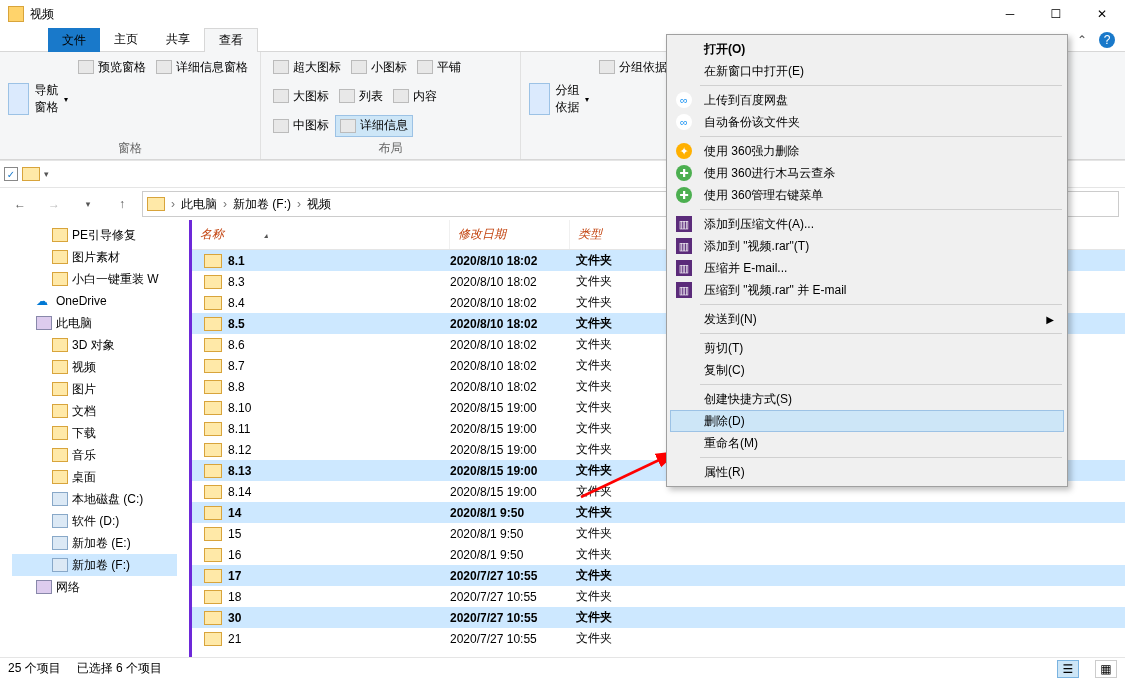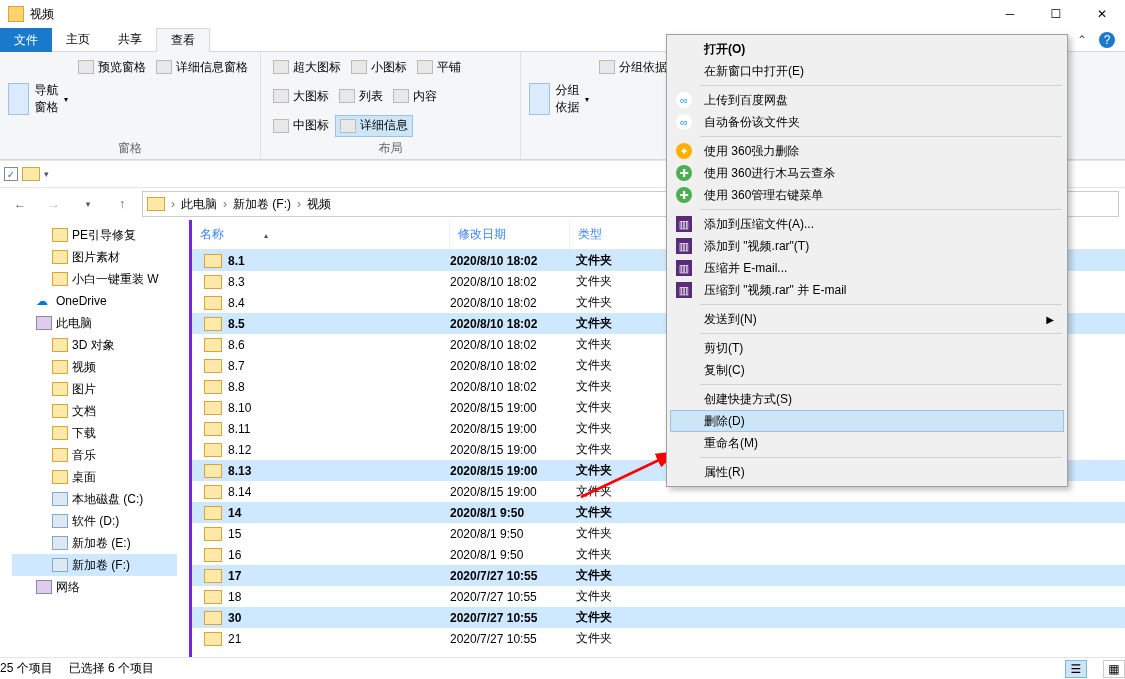--- a/index.html
+++ b/index.html
@@ -4,21 +4,21 @@
 <style>
 * { margin: 0; padding: 0; box-sizing: border-box; font-family: "Microsoft YaHei", "Segoe UI", sans-serif; font-size: 12px; }
 html, body { width: 1125px; height: 679px; overflow: hidden; background: #fff; }
 
 .titlebar { height: 28px; display: flex; align-items: center; padding-left: 8px; }
 .titlebar .icon { width: 16px; height: 16px; background: #ffd36b; border: 1px solid #d8a43b; margin-right: 6px; }
 .titlebar .title { flex: 1; }
 .titlebar .winbtn { width: 46px; height: 28px; display: flex; align-items: center; justify-content: center; }
 
 .ribbontabs { height: 24px; display: flex; align-items: stretch; border-bottom: 1px solid #d7d7d7; }
-.ribbontabs .file { background: #1979ca; color: #ffffff; padding: 12px 14px; display: flex; align-items: center; }
+.ribbontabs .file { background: #1979ca; color: #000000; padding: 12px 14px; display: flex; align-items: center; margin-left: 48px; }
 .ribbontabs .tab { padding: 4px 14px; display: flex; align-items: center; }
 .ribbontabs .tab.active { background: #f5f6f7; border-top: 1px solid #d7d7d7; border-left: 1px solid #d7d7d7; border-right: 1px solid #d7d7d7; margin-bottom: -1px; }
 .ribbontabs .spacer { flex: 1; }
 .ribbontabs .help { display:flex; align-items:center; gap:12px; padding-right:10px; color:#1979ca; }
 
 .ribbon { height: 108px; background: #f5f6f7; border-bottom: 1px solid #d7d7d7; display: flex; }
 .ribbon .group { border-right: 1px solid #e1e1e1; padding: 4px 8px 2px 8px; display: flex; flex-direction: column; }
 .ribbon .group .body { flex: 1; display: flex; gap: 6px; }
 .ribbon .group .label { text-align: center; color: #666; padding-top: 2px; }
 .bigbtn { display: flex; align-items: center; justify-content: flex-start; width: 60px; padding-top: 4px; gap: 2px; text-align: center; }
@@ -45,34 +45,34 @@
 .tree { width: 192px; border-right: 3px solid #6d28d9; overflow-y: auto; padding: 4px 12px;}
 .tree .node { display:flex; align-items:center; gap:4px; height: 22px; padding-left: 24px; white-space: nowrap; }
 .tree .node.l2 { padding-left: 40px; }
 .tree .node.sel { background: #cde8ff; }
 .tree .ticon { width: 16px; height: 14px; background:#ffe9a8; border:1px solid #d8a43b; flex-shrink:0;}
 .tree .ticon.drive { background:#dce9f5; border-color:#88a8c8; }
 .tree .ticon.cloud { background:#fff; border:none; color:#0078d4; }
 .tree .ticon.pc { background:#dce; border-color:#88a; }
 
 .list { flex:1; overflow-y: auto; position: relative; }
-.list .header { display:flex; border-bottom: 1px solid #e5e5e5; color:#3b82f6; position: sticky; top:0; background:#fff;}
+.list .header { display:flex; border-bottom: 1px solid #e5e5e5; color:#c2410c; position: sticky; top:0; background:#fff;font-style:italic;}
 .list .header .col-h { padding: 6px 8px; border-right: 1px solid #f0f0f0; }
 .list .header .col-h.sort::after { content: "▴"; font-size: 8px; margin-left: 40px; color:#555; }
 .row { display:flex; height: 21px; align-items:center; }
 .row.sel { background: #cde8ff; font-weight: bold; }
 .row .c-name { width: 258px; display:flex; align-items:center; gap:6px; padding-left: 12px;}
 .row .c-date { width: 120px; }
 .row .c-type { width: 100px; padding-left: 6px;}
 .row .fldicon { width: 18px; height: 14px; background:#ffe9a8; border:1px solid #d8a43b; }
 .col-h.c-name { width: 258px; }
 .col-h.c-date { width: 120px; }
 .col-h.c-type { width: 100px; }
 
-.statusbar { height: 22px; border-top: 1px solid #e5e5e5; display:flex; align-items:center; padding: 0 0; gap: 16px;}
+.statusbar { height: 22px; border-top: 1px solid #e5e5e5; display:flex; align-items:center; padding: 0 8px; gap: 16px;}
 .statusbar .spacer { flex:1; }
 .statusbar .viewbtn { width: 22px; height: 18px; border:1px solid #ccc; display:flex; align-items:center; justify-content:center;}
 .statusbar .viewbtn.active { background:#cde6f7; border-color:#7ab3e0;}
 
 .contextmenu { position: absolute; left: 666px; top: 34px; width: 402px; background: #f0f0f0; border: 1px solid #a0a0a0; box-shadow: 3px 3px 6px rgba(0,0,0,0.25); padding: 3px; z-index: 100;}
 .contextmenu .mi { height: 22px; display:flex; align-items:center; padding-left: 34px; position:relative; }
 .contextmenu .mi:hover, .contextmenu .mi.hover { background:#cde6f7; border:1px solid #9cc2e5; padding-left:33px; }
 .contextmenu .mi .micon { position:absolute; left: 6px; width:16px; height:16px; display:flex; align-items:center; justify-content:center; font-size:11px;}
 .contextmenu .mi .arrow { margin-left: auto; margin-right: 10px; font-size: 10px;}
 .contextmenu .sep { height: 1px; background: #d0d0d0; margin: 3px 2px 3px 30px; }

